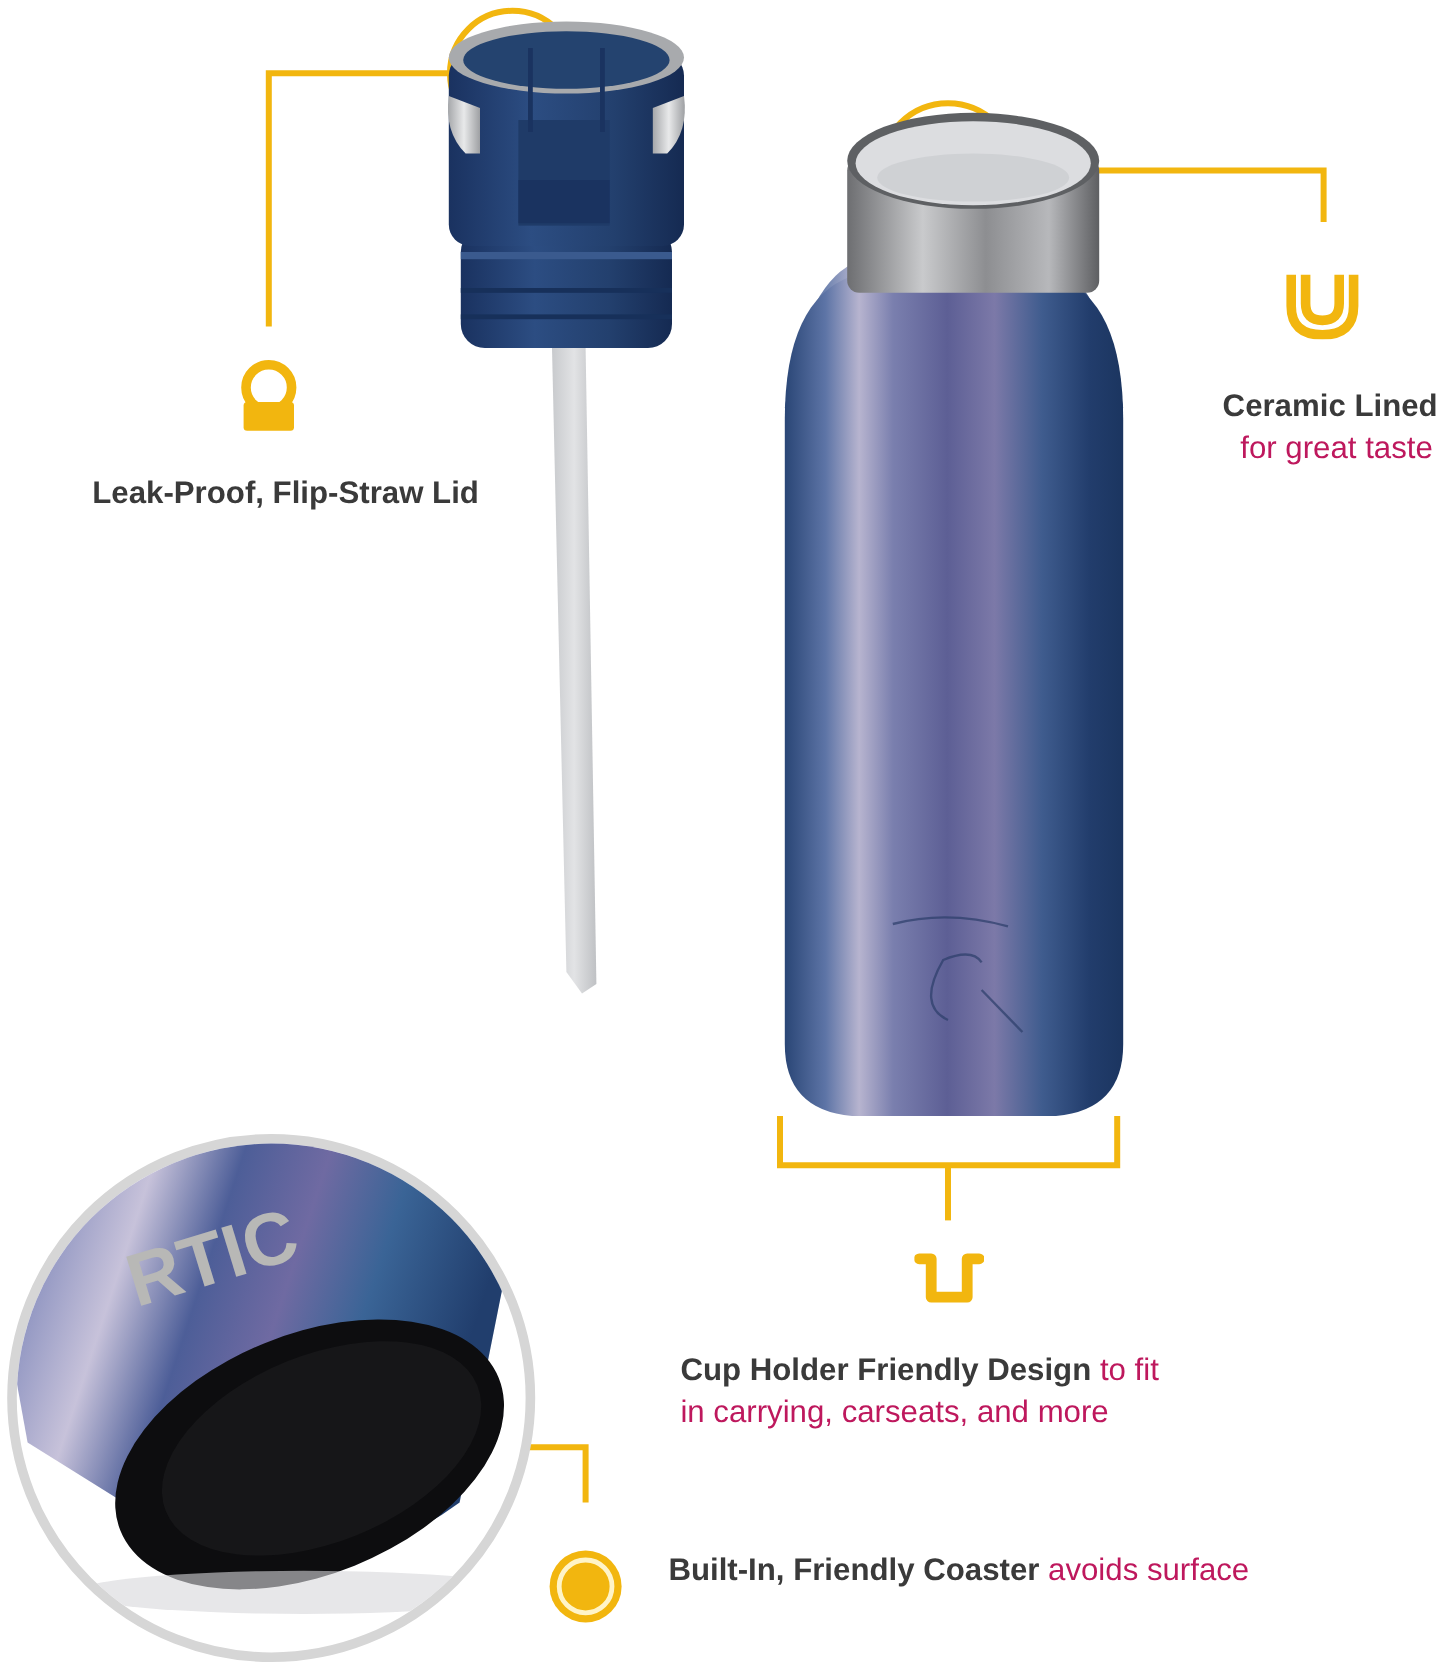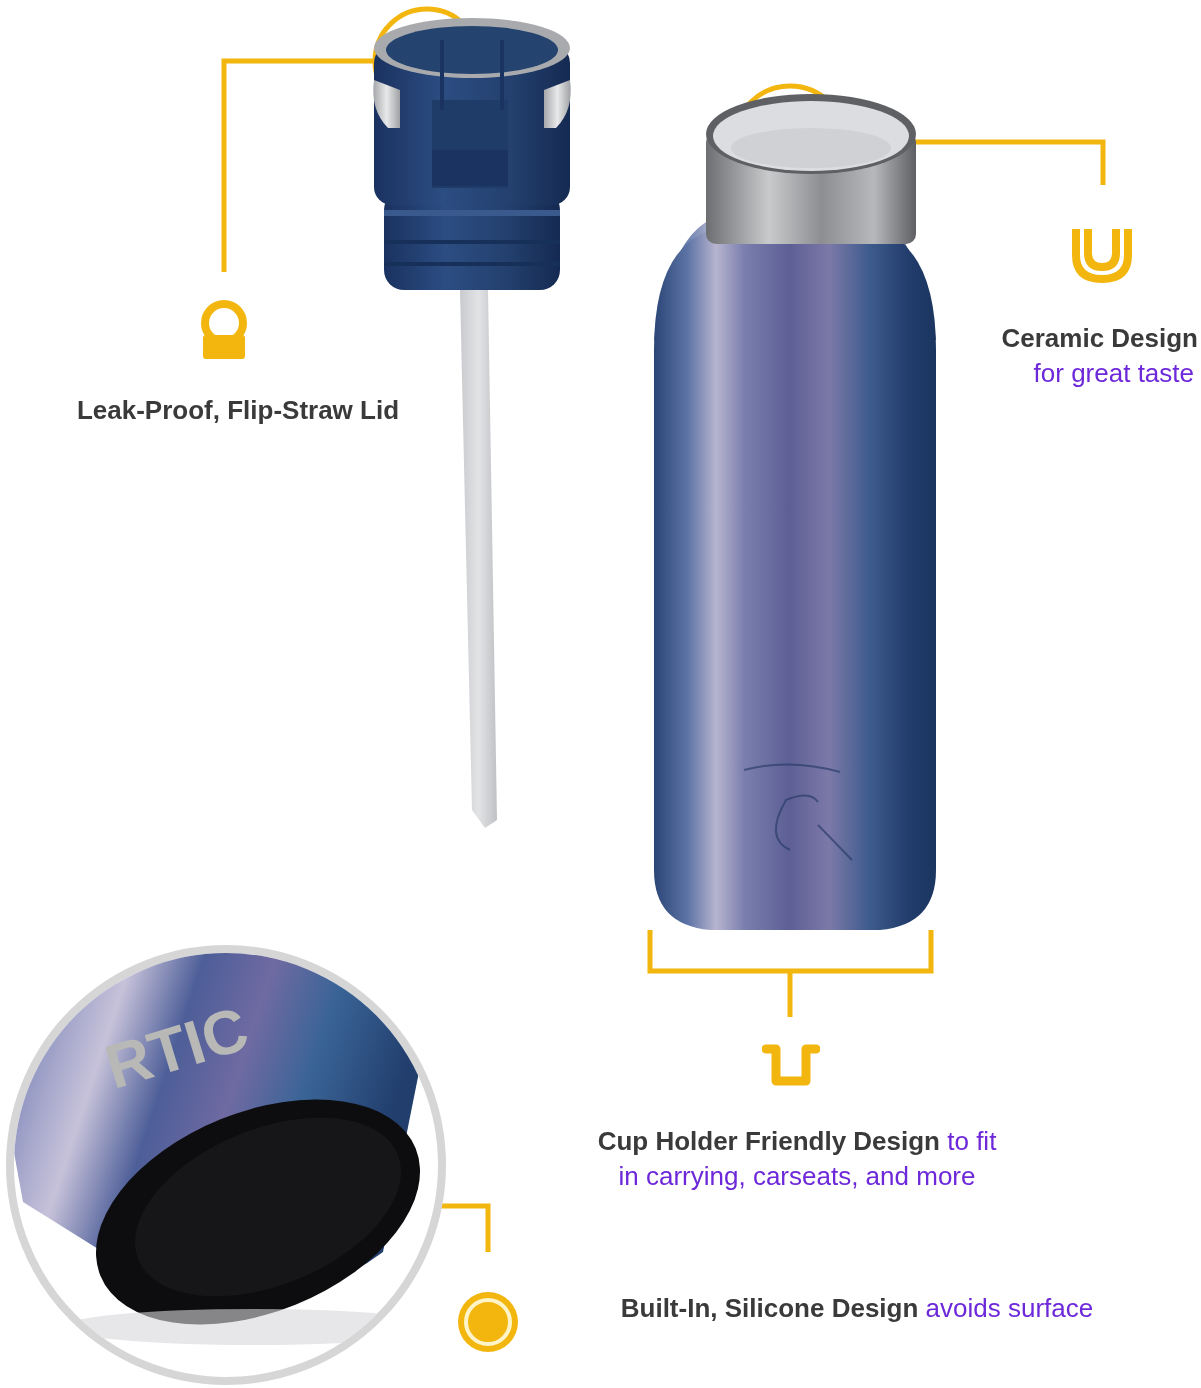--- a/index.html
+++ b/index.html
@@ -1,21 +1,21 @@
 <!DOCTYPE html>
 <html><head>
   <meta charset="utf-8">
   <style>
     html, body { margin: 0; padding: 0; background: #ffffff; }
     body { width: 1201px; height: 1388px; position: relative; overflow: hidden;
            font-family: "Liberation Sans", "DejaVu Sans", sans-serif; color: #3a3a3a; }
     .abs { position: absolute; }
-    .callout { position: absolute; font-size: 26px; line-height: 35px; color: #3c3c3c; text-align: center; }
+    .callout { position: absolute; font-size: 26px; line-height: 35px; color: #3c3c3c; }
     .callout .bold { font-weight: 700; color: #3a3a3a; }
-    .callout .reg { font-weight: 400; color: #6d28d9; }
+    .callout .reg { font-weight: 400; color: #be185d; }
     .center { text-align: center; }
     .right { text-align: right; }
     svg { display: block; }
   </style>
 </head>
 <body>
 
 <svg class="abs" style="left:0;top:0" width="1201" height="1388">
   <g fill="none" stroke="#F2B60F" stroke-width="5">
 
@@ -159,24 +159,24 @@
 <svg class="abs" style="left:456px;top:1290px" width="64" height="64">
   <circle cx="32" cy="32" r="30" fill="#F2B60F"></circle>
   <circle cx="32" cy="32" r="22" fill="none" stroke="#FFF4C8" stroke-width="4"></circle>
 </svg>
 
 <div class="callout center" style="left:43px;top:393px;width:390px;">
   <div class="bold">Leak-Proof, Flip-Straw Lid</div>
 </div>
 
 <div class="callout right" style="left:960px;top:321px;width:238px;">
-  <div class="bold">Ceramic Design</div>
+  <div class="bold">Ceramic Lined</div>
   <div class="reg" style="padding-right:4px;">for great taste</div>
 </div>
 
 <div class="callout" style="left:567px;top:1124px;width:460px;">
   <div><span class="bold">Cup Holder Friendly Design</span><span class="reg"> to fit</span></div>
   <div class="reg">in carrying, carseats, and more</div>
 </div>
 
 <div class="callout" style="left:557px;top:1291px;width:600px;">
-  <div><span class="bold">Built-In, Silicone Design</span><span class="reg"> avoids surface</span></div>
+  <div><span class="bold">Built-In, Friendly Coaster</span><span class="reg"> avoids surface</span></div>
 </div>
 
 </body></html>

